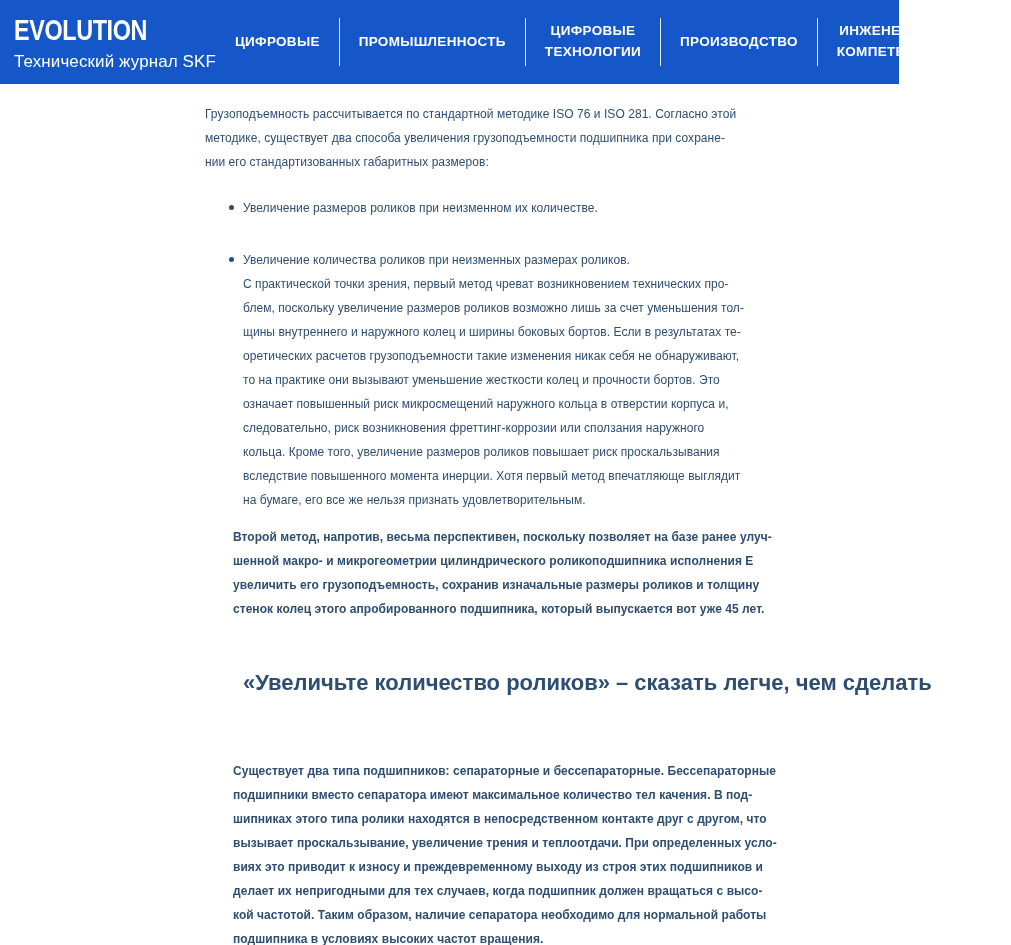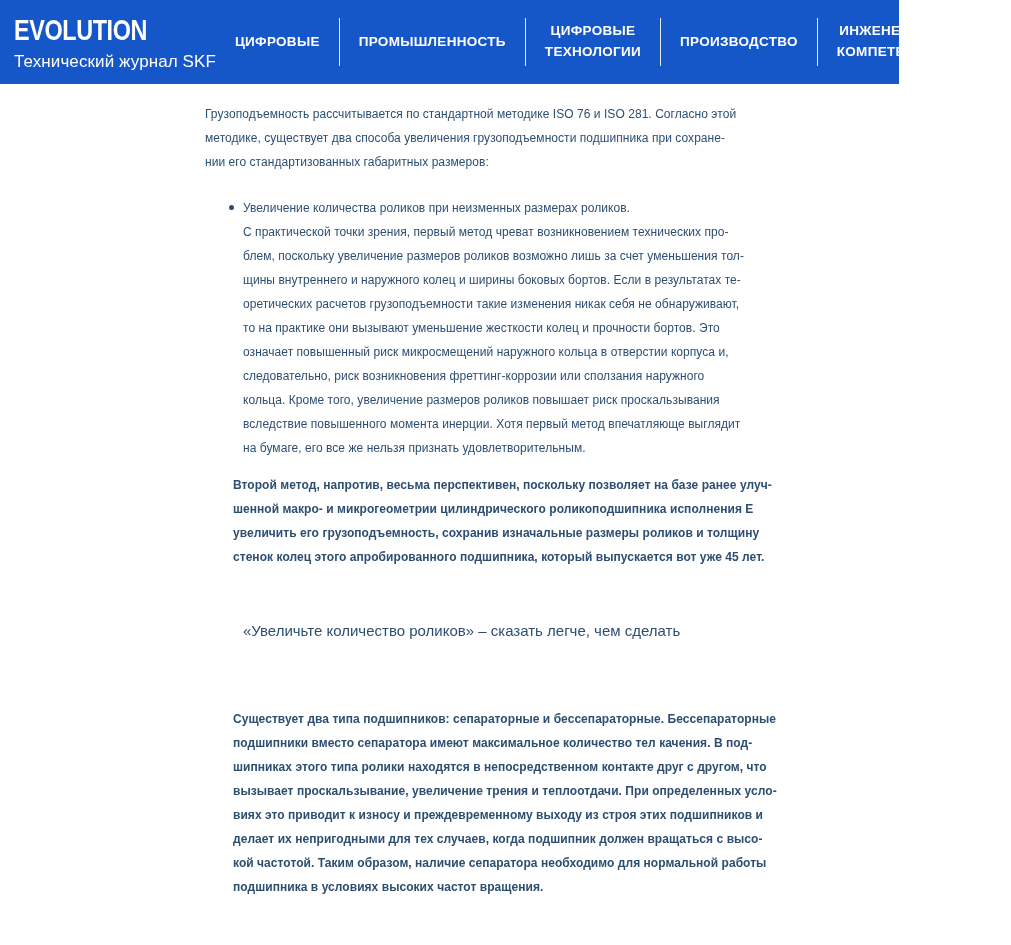--- a/index.html
+++ b/index.html
@@ -95,22 +95,22 @@
     left: -14px;
     top: 9px;
     width: 5px;
     height: 5px;
     border-radius: 50%;
     background: currentColor;
   }
   .indent { margin-left: 28px; font-weight: bold; }
   .para-method2 { margin-top: 13px; }
   .subheading {
-    font-size: 15px;
-    font-weight: normal;
+    font-size: 22px;
+    font-weight: bold;
     line-height: 24px;
     margin: 50px 0 64px 38px;
     white-space: pre-line;
   }
 </style>
 </head>
 <body>
 
 <header class="site-header">
   <div class="logo">
@@ -134,20 +134,21 @@
 РАЗВИТИЕ</a>
   </nav>
 </header>
 
 <main class="article">
   <p class="para">Грузоподъемность рассчитывается по стандартной методике ISO 76 и ISO 281. Согласно этой
 методике, существует два способа увеличения грузоподъемности подшипника при сохране-
 нии его стандартизованных габаритных размеров:</p>
 
   <ul class="methods-list">
+    <li class="para">Увеличение размеров роликов при неизменном их количестве.</li>
     <li class="para">Увеличение количества роликов при неизменных размерах роликов.
 С практической точки зрения, первый метод чреват возникновением технических про-
 блем, поскольку увеличение размеров роликов возможно лишь за счет уменьшения тол-
 щины внутреннего и наружного колец и ширины боковых бортов. Если в результатах те-
 оретических расчетов грузоподъемности такие изменения никак себя не обнаруживают,
 то на практике они вызывают уменьшение жесткости колец и прочности бортов. Это
 означает повышенный риск микросмещений наружного кольца в отверстии корпуса и,
 следовательно, риск возникновения фреттинг-коррозии или сползания наружного
 кольца. Кроме того, увеличение размеров роликов повышает риск проскальзывания
 вследствие повышенного момента инерции. Хотя первый метод впечатляюще выглядит

